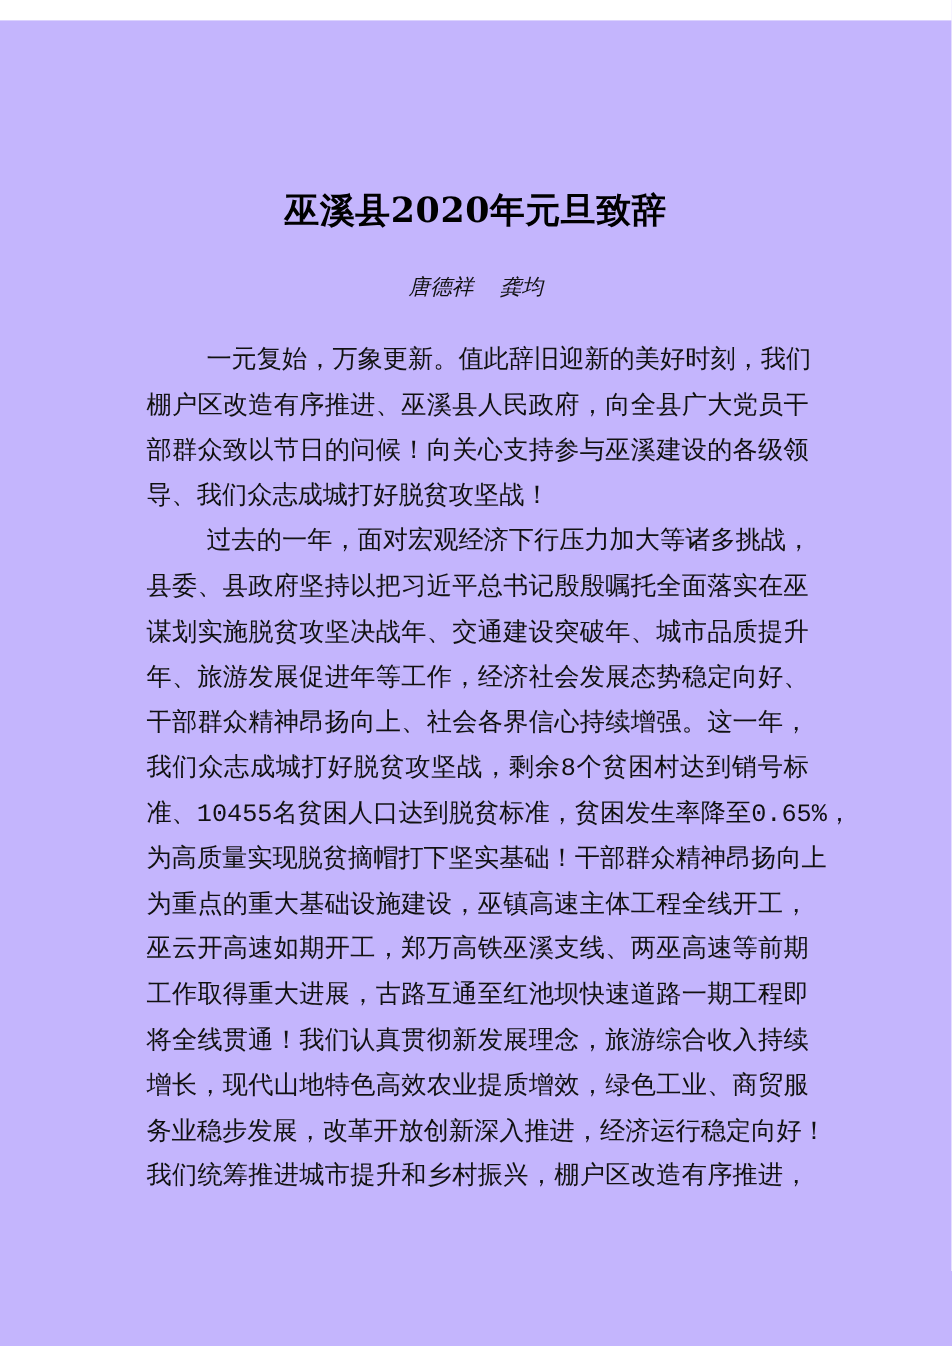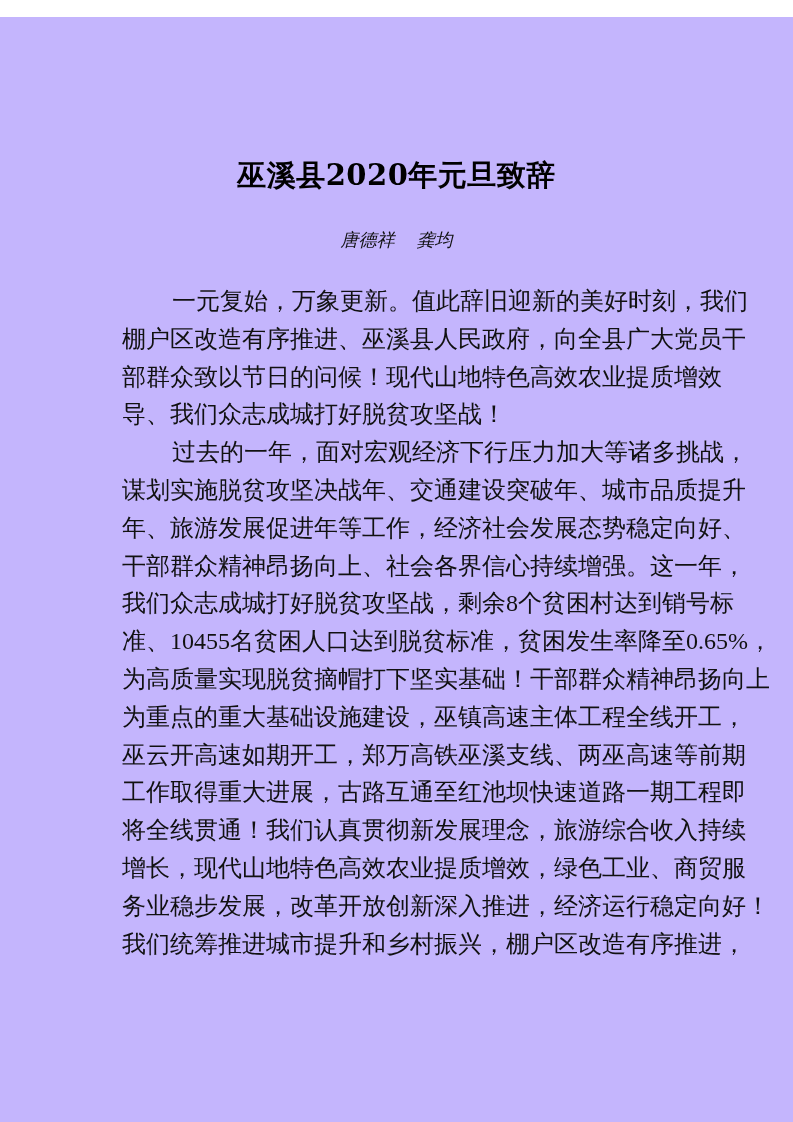--- a/index.html
+++ b/index.html
@@ -11,21 +11,21 @@
     font-size: 29px; color: #000; letter-spacing: 0.5px; line-height: 40px;
   }
   .authors {
     position: absolute; left: 0; width: 793px; top: 186px;
     text-align: center; font-family: "DejaVu Serif", serif;
     font-size: 18px; color: #111; line-height: 28px; font-style: italic; margin-top: 23px;
   }
   .authors span + span { margin-left: 22px; }
   .body-text {
     position: absolute; left: 122px; top: 266px; width: 552px;
-    font-family: Liberation Serif, serif; font-size: 24px; color: #111;
+    font-family: Liberation Mono, monospace; font-size: 21px; color: #111;
   }
   .line {
     display: block; height: 37.8px; line-height: 37.8px;
     white-space: nowrap; text-align: justify; text-align-last: justify;
   }
   .line.last { text-align-last: left; }
   .line.indent { padding-left: 50px; }
 </style>
 </head>
 <body>
@@ -33,25 +33,26 @@
 <div class="page">
   <div class="title">巫溪县2020年元旦致辞</div>
   <div class="authors">
     <span>唐德祥</span><span>龚均</span>
   </div>
 
   <div class="body-text">
     <div>
       <span class="line indent">一元复始，万象更新。值此辞旧迎新的美好时刻，我们</span>
       <span class="line">棚户区改造有序推进、巫溪县人民政府，向全县广大党员干</span>
-      <span class="line">部群众致以节日的问候！现代山地特色高效农业提质增效</span>
+      <span class="line">部群众致以节日的问候！向关心支持参与巫溪建设的各级领</span>
       <span class="line last">导、我们众志成城打好脱贫攻坚战！</span>
     </div>
     <div>
       <span class="line indent">过去的一年，面对宏观经济下行压力加大等诸多挑战，</span>
+      <span class="line">县委、县政府坚持以把习近平总书记殷殷嘱托全面落实在巫</span>
       <span class="line">谋划实施脱贫攻坚决战年、交通建设突破年、城市品质提升</span>
       <span class="line">年、旅游发展促进年等工作，经济社会发展态势稳定向好、</span>
       <span class="line">干部群众精神昂扬向上、社会各界信心持续增强。这一年，</span>
       <span class="line">我们众志成城打好脱贫攻坚战，剩余8个贫困村达到销号标</span>
       <span class="line">准、10455名贫困人口达到脱贫标准，贫困发生率降至0.65%，</span>
       <span class="line">为高质量实现脱贫摘帽打下坚实基础！干部群众精神昂扬向上</span>
       <span class="line">为重点的重大基础设施建设，巫镇高速主体工程全线开工，</span>
       <span class="line">巫云开高速如期开工，郑万高铁巫溪支线、两巫高速等前期</span>
       <span class="line">工作取得重大进展，古路互通至红池坝快速道路一期工程即</span>
       <span class="line">将全线贯通！我们认真贯彻新发展理念，旅游综合收入持续</span>

